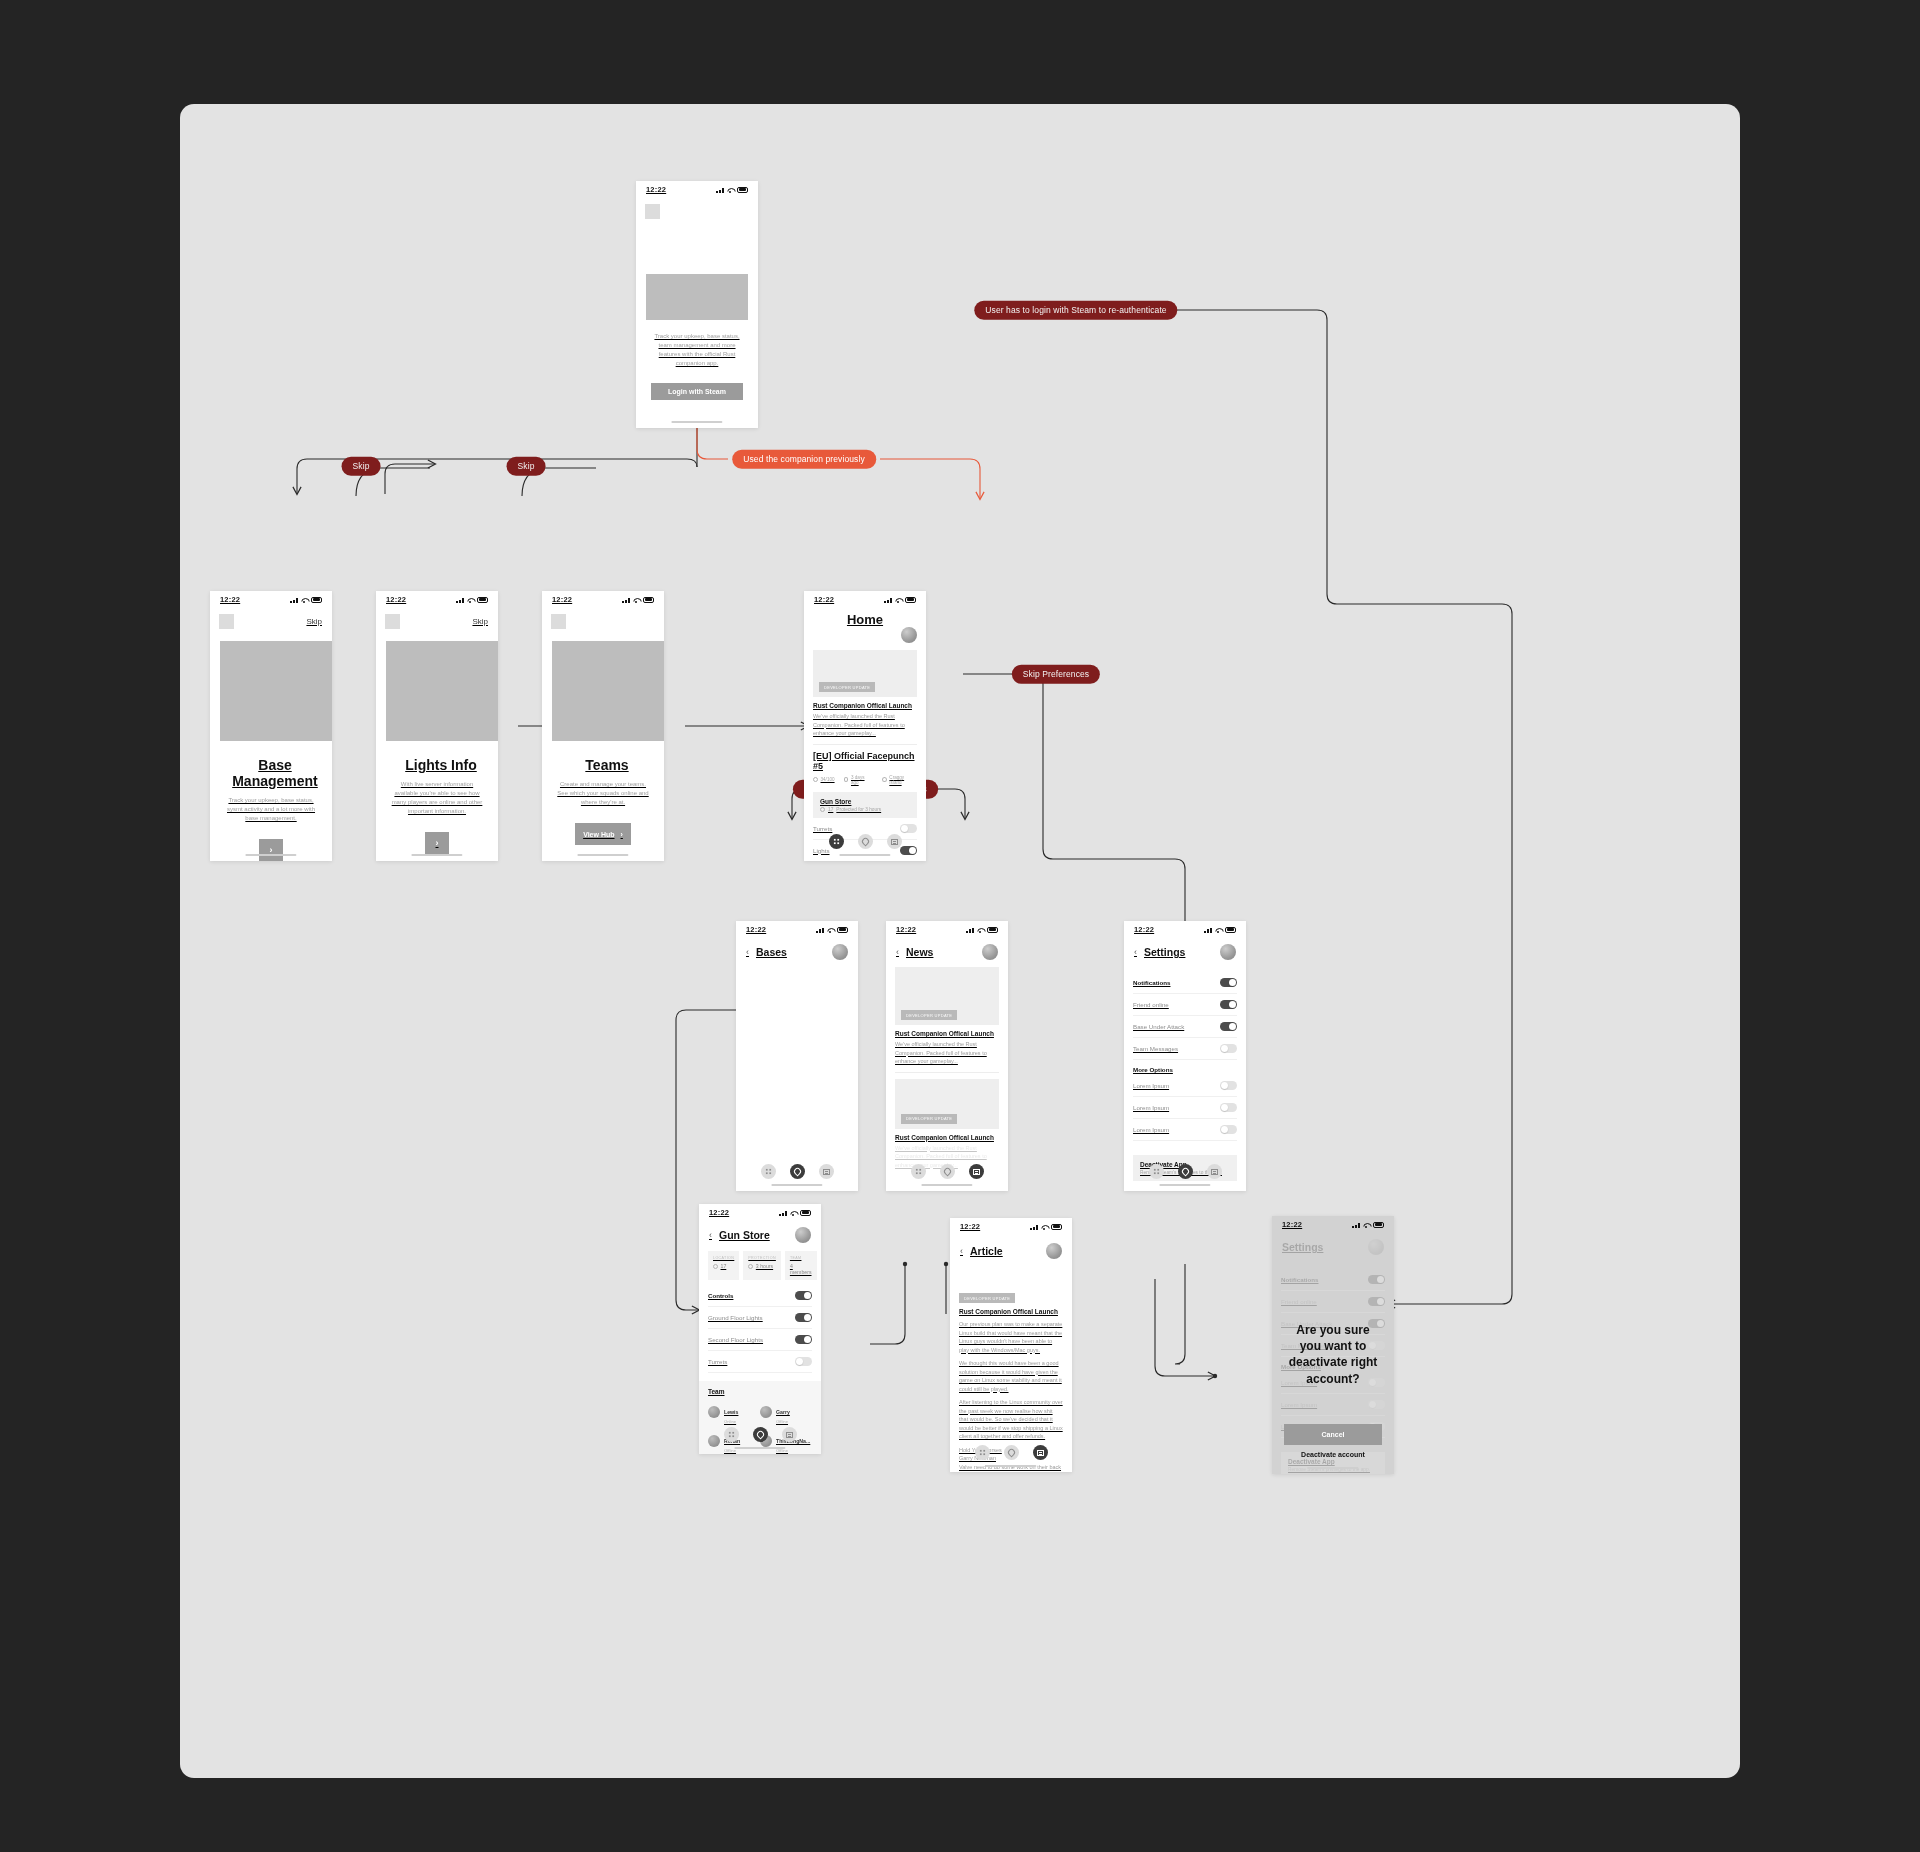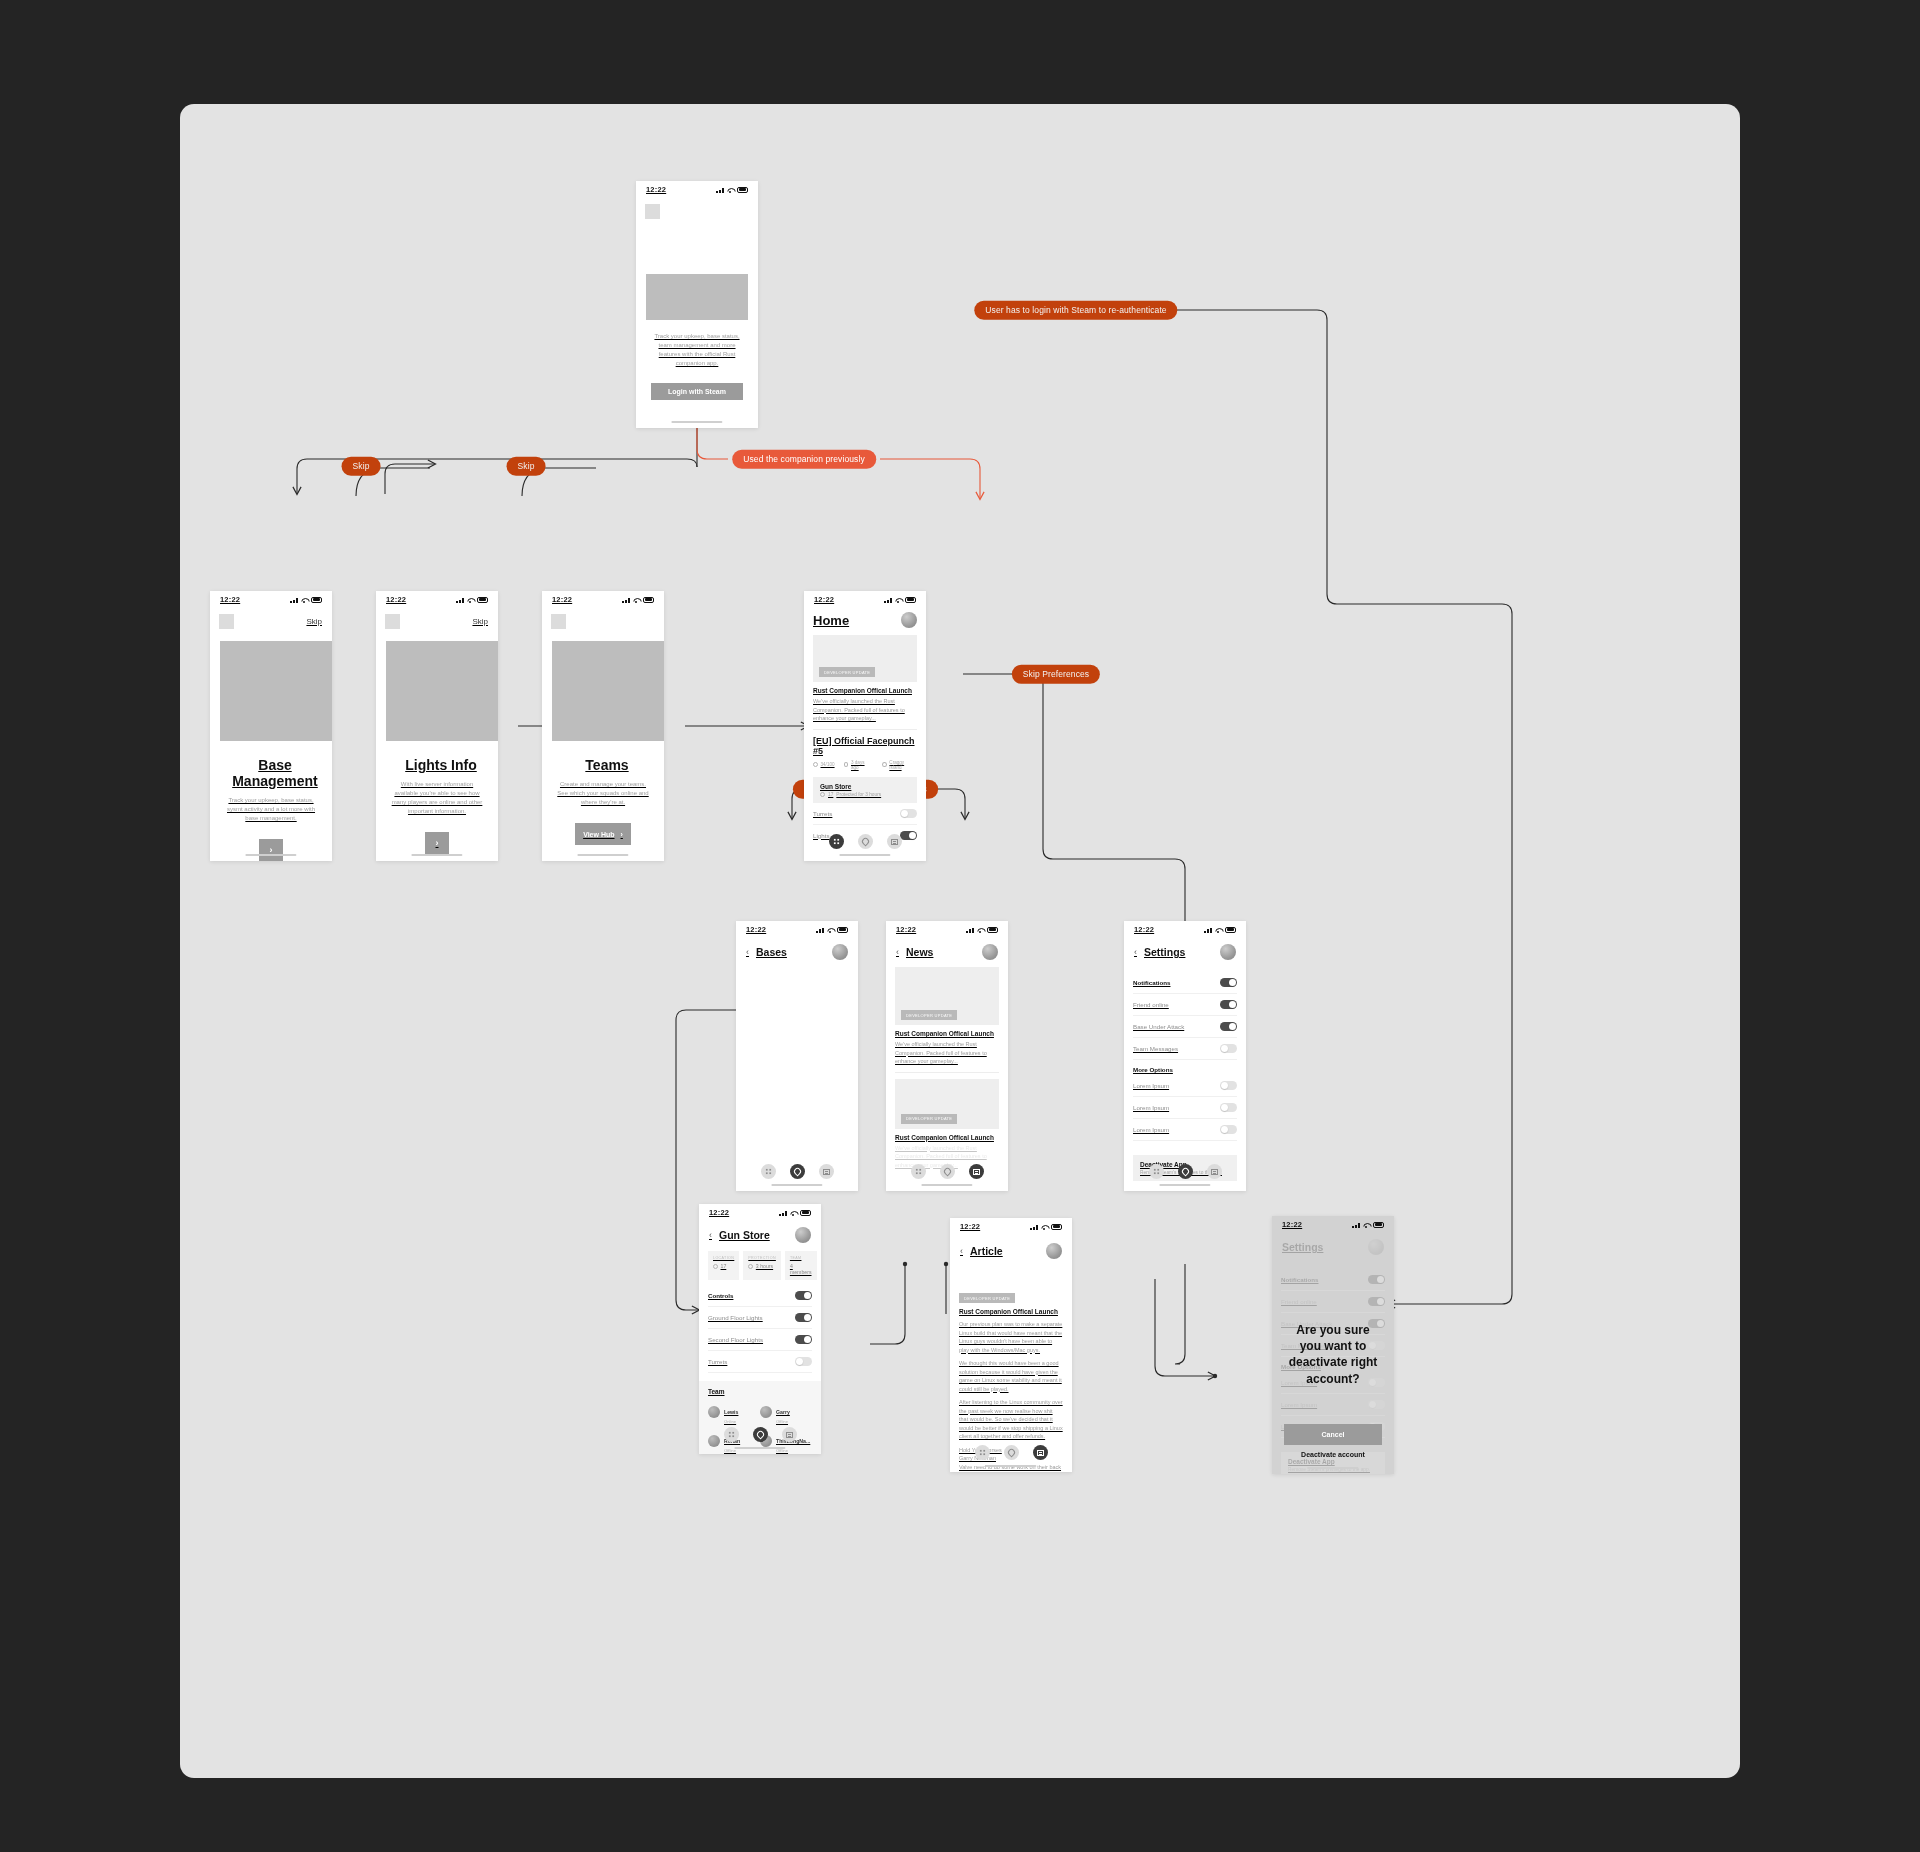--- a/index.html
+++ b/index.html
@@ -10,21 +10,21 @@
     width: 1560px; height: 1674px;
     background: #e3e3e3; border-radius: 14px;
     overflow: hidden;
   }
 
   
   #wires { position: absolute; left: 0; top: 0; width: 1560px; height: 1674px; pointer-events: none; }
 
   .pill {
     position: absolute; transform: translate(-50%,-50%);
-    background: #c2410c; color: #f2f2f2;
+    background: #7f1d1d; color: #f2f2f2;
     border-radius: 20px; padding: 5px 11px;
     font-size: 8.5px; letter-spacing: .1px; white-space: nowrap;
     line-height: 1;
   }
   .pill.orange { background: #e8593a; color: #fff; }
 
   
   .phone {
     position: absolute; background: #fff; overflow: hidden;
     box-shadow: 0 1px 4px rgba(0,0,0,.10);
@@ -285,21 +285,21 @@
 
   <div class="phone" style="left:624px; top:487px; width:122px; height:270px;">
     <div class="statusbar">
       <div class="sb-time">12:22</div>
       <div class="sb-icons">
           <span class="ic-signal"></span>
           <span class="ic-wifi"></span>
           <span class="ic-batt"></span>
         </div>
     </div>
-    <div style="display:flex; align-items:center; padding:4px 9px 0;">
+    <div style="display:flex; align-items:center; padding:4px 9px 0;flex-direction:column;">
       <div class="page-title">Home</div>
       <div class="avatar"></div>
     </div>
     <div class="media" style="height:47px; margin:7px 9px 0; width:calc(100% - 18px);">
       <div class="badge">DEVELOPER UPDATE</div>
     </div>
     <div style="padding:5px 9px 0;">
       <div class="art-title">Rust Companion Offical Launch</div>
       <div class="art-body" style="margin-top:3px;">We've officially launched the Rust Companion. Packed full of features to enhance your gameplay...</div>
     </div>

